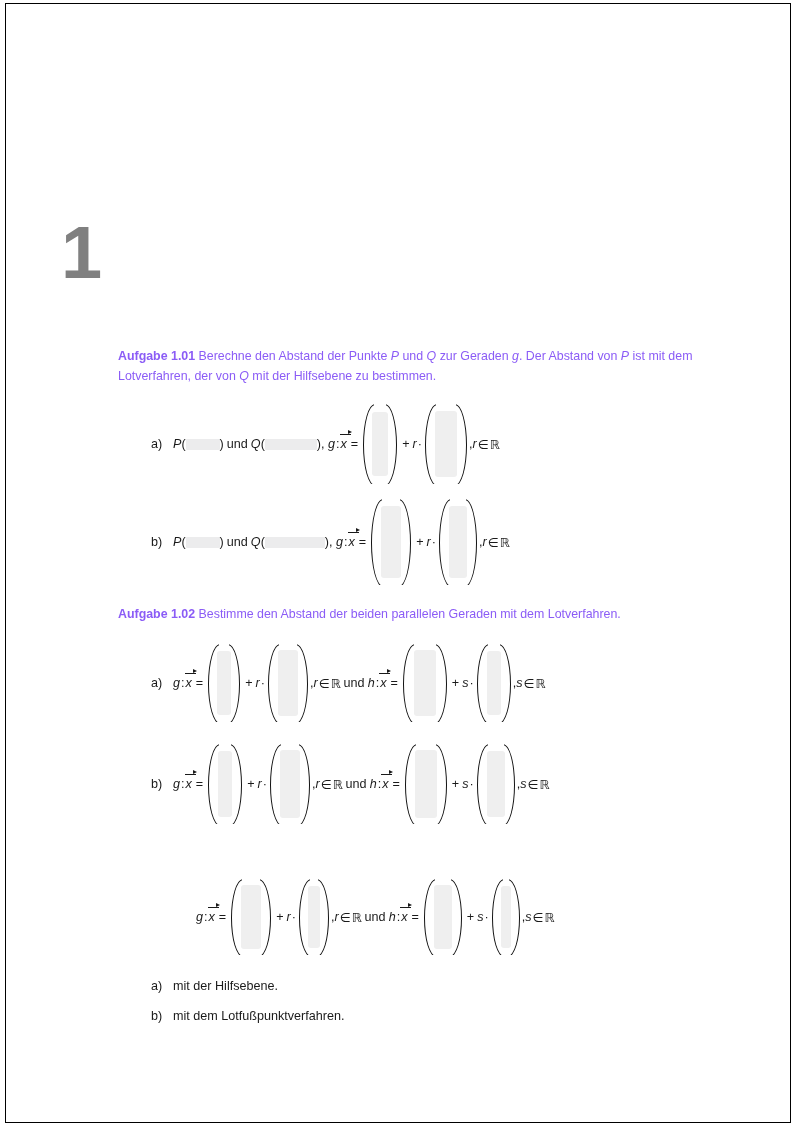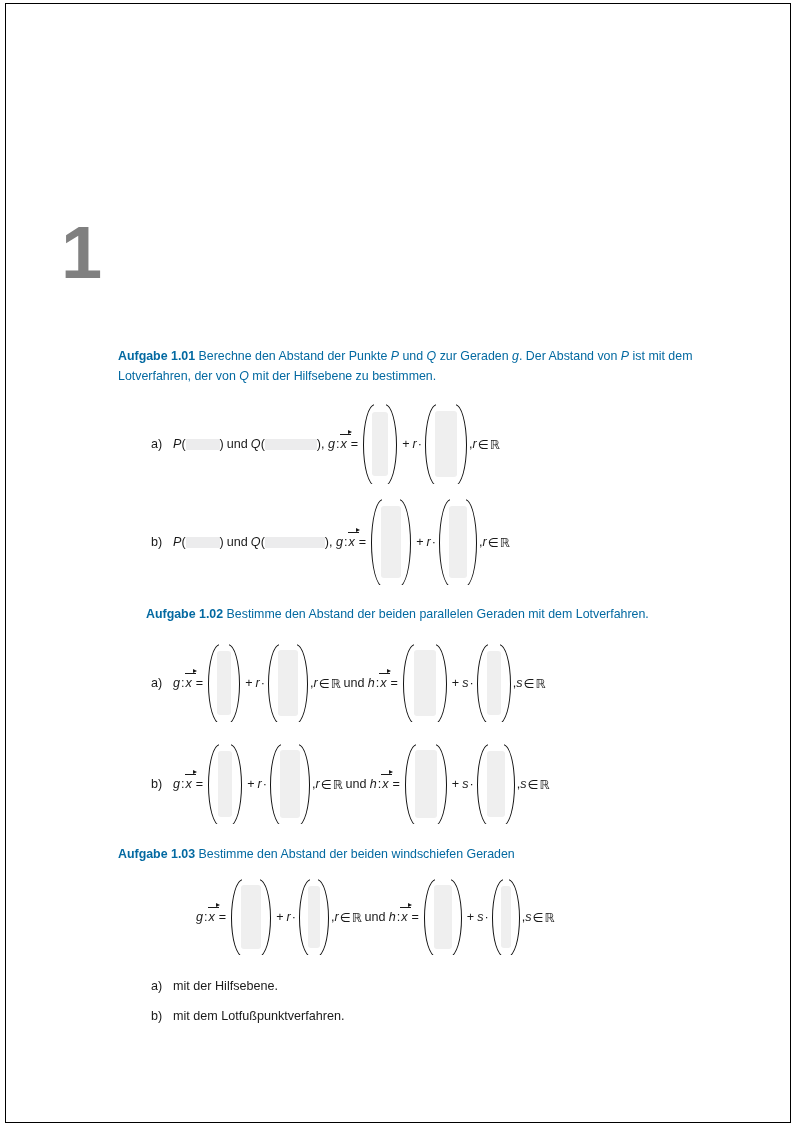--- a/index.html
+++ b/index.html
@@ -56,21 +56,21 @@
     letter-spacing: -0.3px;
   }
 
   
   .ex-head {
     position: absolute;
     left: 112px;
     width: 580px;
     font-size: 12.4px;
     line-height: 1.62;
-    color: #0369a1;
+    color: #8b5cf6;
     text-align: left;
   }
   .ex-head b { font-weight: bold; }
   .ex-head i { font-style: italic; }
 
   
   .frow {
     position: absolute;
     display: flex;
     align-items: center;
@@ -242,21 +242,21 @@
         <span class="paren left"></span>
         <span class="body" style="left:10px;top:7px;right:10px;bottom:7px;"></span>
         <span class="paren right"></span>
       </span>
       <span>,</span>
       <span class="it">r</span>
       <span class="reals">∈</span>
       <span class="reals">ℝ</span>
     </div>
 
-    <div class="ex-head" style="top:600px;margin-left:28px;">
+    <div class="ex-head" style="top:600px;">
       <b>Aufgabe 1.02</b><span> Bestimme den Abstand der beiden parallelen Geraden mit dem Lotverfahren.</span>
     </div>
 
     <div class="frow" style="left:145px; top:640px; height:78px;">
       <span class="flabel">a)</span>
       <span class="it">g</span>
       <span class="tight">:</span>
       <span class="vecx"><span>x</span><span class="arrowhead"></span></span>
       <span class="op">=</span>
       <span class="vec" style="width:32px;height:78px;">
@@ -340,23 +340,20 @@
         <span class="paren left"></span>
         <span class="body" style="left:10px;top:7px;right:10px;bottom:7px;"></span>
         <span class="paren right"></span>
       </span>
       <span>,</span>
       <span class="it">s</span>
       <span class="reals">∈</span>
       <span class="reals">ℝ</span>
     </div>
 
-    <div class="ex-head" style="top:840px;">
-      <b>Aufgabe 1.03</b><span> Bestimme den Abstand der beiden windschiefen Geraden</span>
-    </div>
 
     <div class="frow" style="left:190px; top:875px; height:76px;">
       <span class="it">g</span>
       <span class="tight">:</span>
       <span class="vecx"><span>x</span><span class="arrowhead"></span></span>
       <span class="op">=</span>
       <span class="vec" style="width:40px;height:76px;">
         <span class="paren left"></span>
         <span class="body" style="left:10px;top:6px;right:10px;bottom:6px;"></span>
         <span class="paren right"></span>

